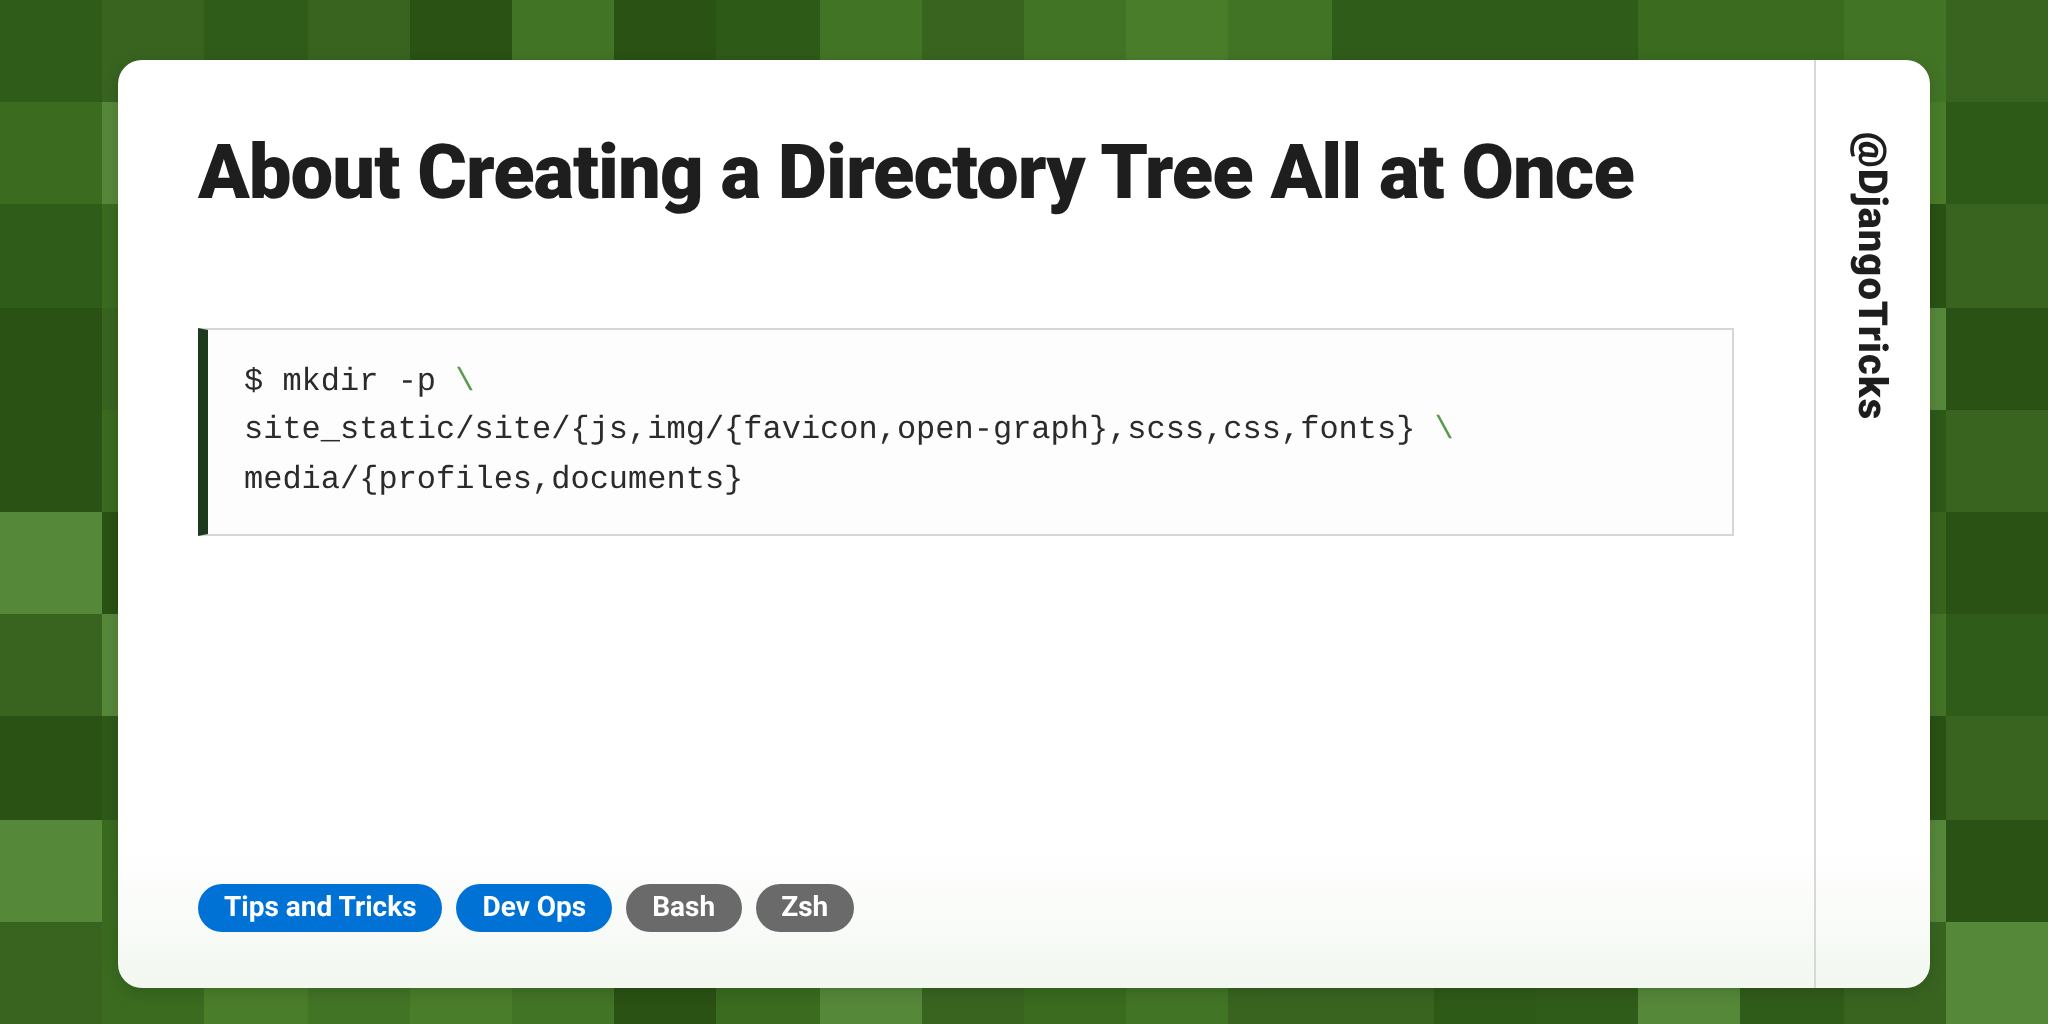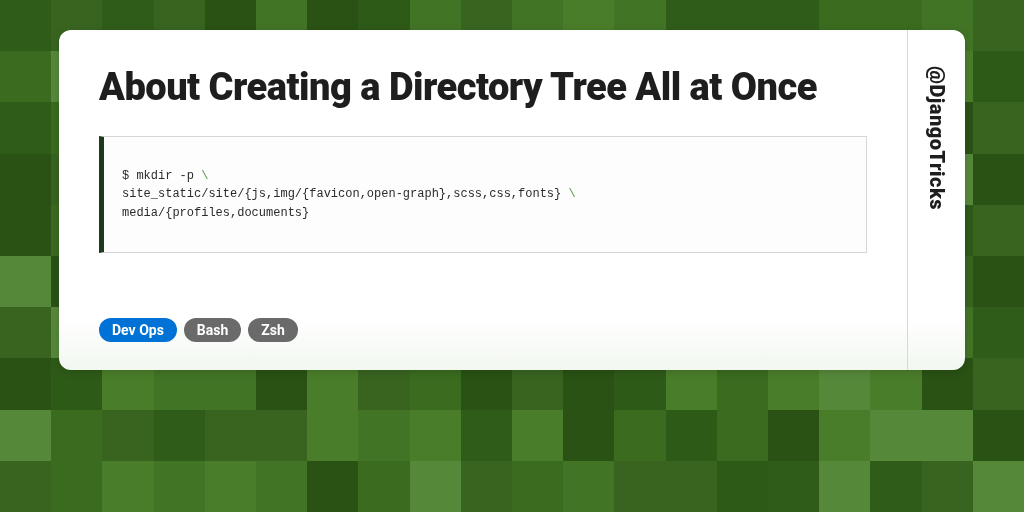--- a/index.html
+++ b/index.html
@@ -15,21 +15,21 @@
       grid-template-columns: repeat(20, 1fr);
       grid-template-rows: repeat(10, 1fr);
       z-index: 0;
     }
     .bg-cell { width: 100%; height: 100%; }
     .card {
       position: absolute;
       left: 59px;
       top: 30px;
       width: 906px;
-      height: 340px;
+      height: 464px;
       background: #ffffff;
       border-radius: 12px;
       z-index: 1;
       display: flex;
       box-shadow: 0 2px 8px rgba(0,0,0,0.15);
       background: linear-gradient(to bottom, #ffffff 0%, #ffffff 85%, #f2f7f0 100%);
     }
     .content {
       flex: 1;
       padding: 36px 40px 28px 40px;
@@ -48,27 +48,28 @@
       font-size: 18px;
       color: #2b2b2b;
       line-height: 1.5;
       margin-bottom: 22px;
     }
     .desc b { font-weight: 700; }
     .code-block {
       border: 1px solid #d6d6d6;
       border-left: 5px solid #1e3a1e;
       background: #fdfdfd;
-      padding: 30px 18px;
+      padding: 14px 18px;
       font-family: "SFMono-Regular", Consolas, "Liberation Mono", Menlo, monospace;
-      font-size: 12px;
+      font-size: 16px;
       color: #2b2b2b;
       line-height: 1.55;
       white-space: pre-wrap;
       word-break: break-all;
+      margin-top: 28px;
     }
     .bslash { color: #5a9a4a; }
     .tags {
       margin-top: auto;
       display: flex;
       gap: 7px;
       flex-wrap: wrap;
     }
     .tag {
       border-radius: 999px;
@@ -301,20 +302,21 @@
     <div class="bg-cell" style="background: rgb(86, 136, 58);"></div>
   </div>
 
 <div class="card">
   <div class="content">
     <h1 class="title">About Creating a Directory Tree All at Once</h1>
     <div class="code-block"><span>$ mkdir -p </span><span class="bslash">\</span>
 <span>site_static/site/{js,img/{favicon,open-graph},scss,css,fonts} </span><span class="bslash">\</span>
 <span>media/{profiles,documents}</span></div>
     <div class="tags" id="tags">
+        <span class="tag blue">Tips and Tricks</span>
         <span class="tag blue">Dev Ops</span>
         <span class="tag gray">Bash</span>
         <span class="tag gray">Zsh</span>
       </div>
   </div>
   <div class="sidebar">
     <div class="handle">@DjangoTricks</div>
   </div>
 </div>
 

